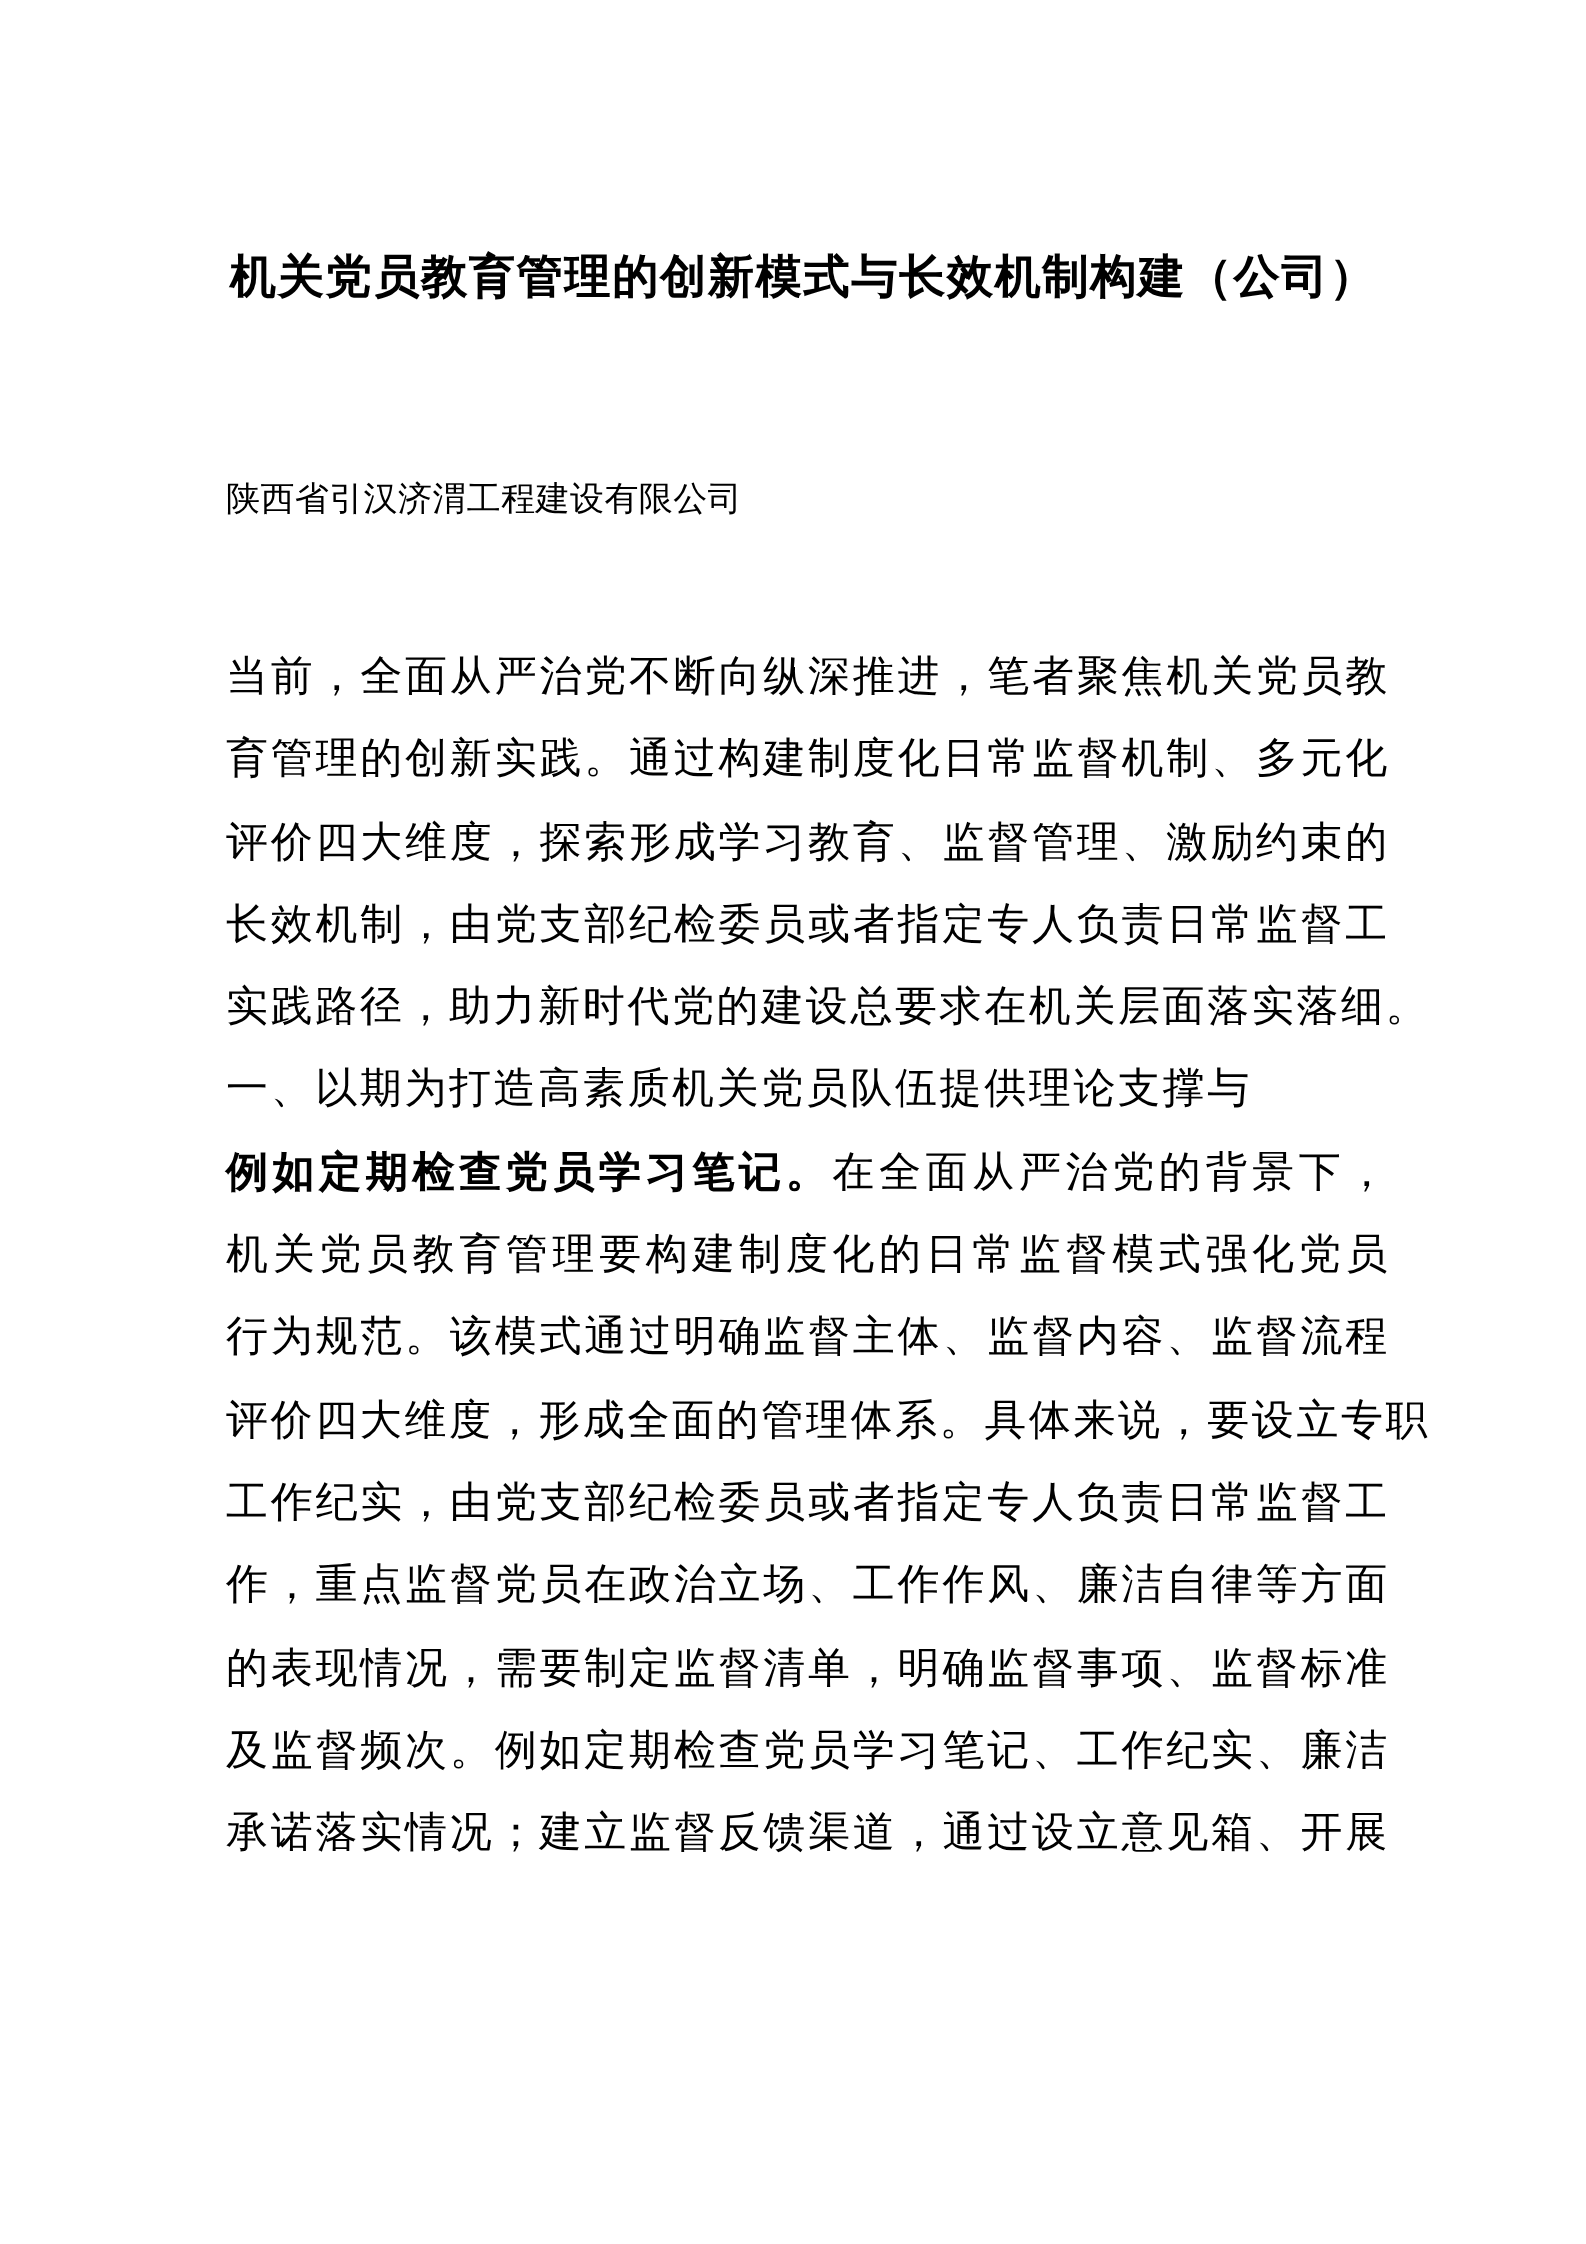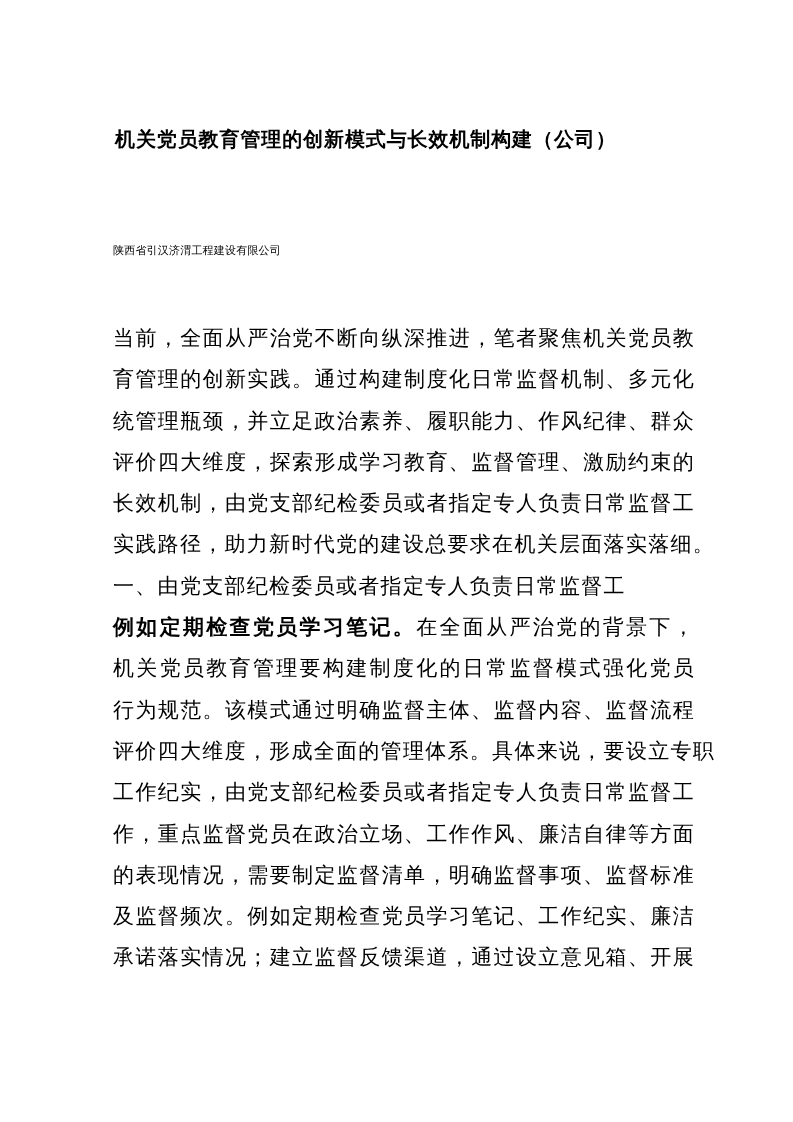--- a/index.html
+++ b/index.html
@@ -13,31 +13,31 @@
     height: 1122px;
     background: #ffffff;
     color: #000000;
     font-family: "Liberation Serif", "DejaVu Serif", serif;
     overflow: hidden;
   }
   .doc-title {
     position: absolute;
     left: 115px;
     top: 124px;
-    font-size: 20px;
+    font-size: 23px;
     font-weight: bold;
     letter-spacing: 0.9px;
     white-space: nowrap;
     line-height: 30px;
   }
   .doc-org {
     position: absolute;
     left: 113px;
     top: 238px;
-    font-size: 11px;
+    font-size: 17px;
     letter-spacing: 0.2px;
     white-space: nowrap;
     line-height: 24px;
   }
   .doc-body {
     position: absolute;
     left: 113px;
     top: 318px;
     width: 582px;
   }
@@ -62,25 +62,24 @@
 <body>
 
 <div class="page">
   <div class="doc-title">机关党员教育管理的创新模式与长效机制构建（公司）</div>
 
   <div class="doc-org">陕西省引汉济渭工程建设有限公司</div>
 
   <div class="doc-body">
       <div class="body-line">当前，全面从严治党不断向纵深推进，笔者聚焦机关党员教</div>
       <div class="body-line">育管理的创新实践。通过构建制度化日常监督机制、多元化</div>
-      <div class="body-line">统管理瓶颈，并立足政治素养、履职能力、作风纪律、群众</div>
       <div class="body-line">评价四大维度，探索形成学习教育、监督管理、激励约束的</div>
       <div class="body-line">长效机制，由党支部纪检委员或者指定专人负责日常监督工</div>
       <div class="body-line">实践路径，助力新时代党的建设总要求在机关层面落实落细。</div>
-      <div class="body-line heading-line">一、由党支部纪检委员或者指定专人负责日常监督工</div>
+      <div class="body-line heading-line">一、以期为打造高素质机关党员队伍提供理论支撑与</div>
       <div class="body-line"><span class="bold-lead">例如定期检查党员学习笔记。</span><span>在全面从严治党的背景下，</span></div>
       <div class="body-line">机关党员教育管理要构建制度化的日常监督模式强化党员</div>
       <div class="body-line">行为规范。该模式通过明确监督主体、监督内容、监督流程</div>
       <div class="body-line">评价四大维度，形成全面的管理体系。具体来说，要设立专职</div>
       <div class="body-line">工作纪实，由党支部纪检委员或者指定专人负责日常监督工</div>
       <div class="body-line">作，重点监督党员在政治立场、工作作风、廉洁自律等方面</div>
       <div class="body-line">的表现情况，需要制定监督清单，明确监督事项、监督标准</div>
       <div class="body-line">及监督频次。例如定期检查党员学习笔记、工作纪实、廉洁</div>
       <div class="body-line">承诺落实情况；建立监督反馈渠道，通过设立意见箱、开展</div>
     </div>

